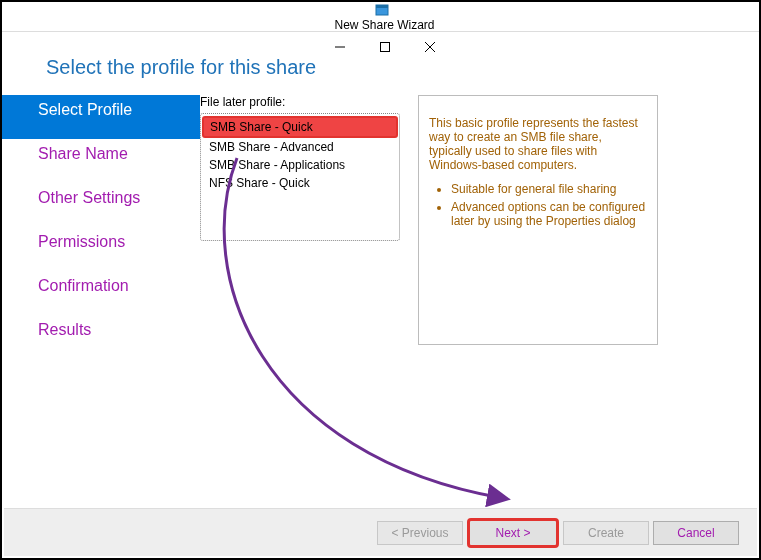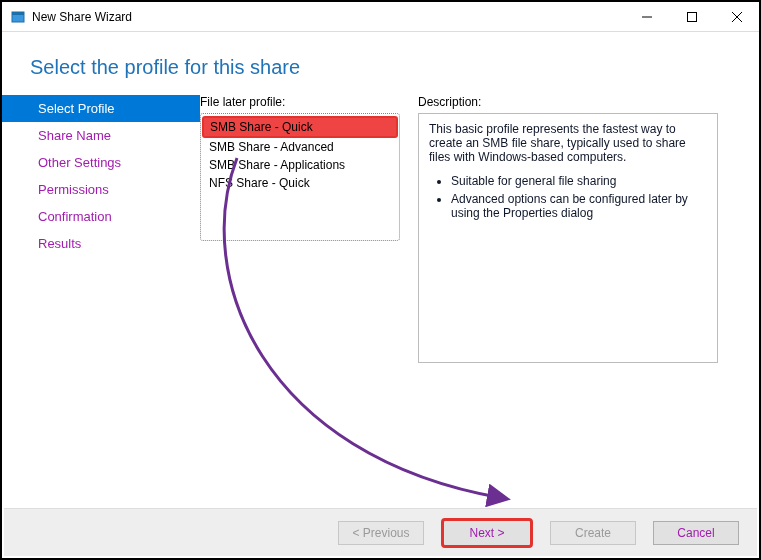--- a/index.html
+++ b/index.html
@@ -1,39 +1,39 @@
 <!DOCTYPE html>
 <html><head>
 <meta charset="utf-8">
 <style>
   * { box-sizing: border-box; margin: 0; padding: 0; font-family: "Segoe UI", Arial, sans-serif; }
   body { width: 761px; height: 560px; background: #fff; border: 2px solid #000; position: relative; overflow: hidden; }
-  .titlebar { height: 30px; display: flex; align-items: center; padding-left: 8px; border-bottom: 1px solid #ddd; background: #fff; }
+  .titlebar { height: 30px; display: flex; align-items: center; padding-left: 8px; border-bottom: 1px solid #ddd; background: #fff; flex-direction: column; }
   .titlebar .icon { width: 16px; height: 16px; margin-right: 6px; display:flex; align-items:center; justify-content:center; }
   .titlebar .title { font-size: 12px; color: #000; flex: 1; }
   .winbtns { display: flex; }
   .winbtn { width: 45px; height: 29px; display:flex; align-items:center; justify-content:center; background:#fff; }
   .winbtn svg { stroke: #000; stroke-width: 1; fill: none; }
-  .heading-area { padding: 24px 28px 16px 28px; }
+  .heading-area { padding: 24px 28px 16px 44px; }
   .heading { font-size: 20px; font-weight: 300; color: #2073b8; }
   .content { display:flex; padding: 0 0 0 0; }
   .nav { width: 198px; padding-top: 0; }
-  .nav-item { font-size: 13px; padding: 6px 14px 6px 36px; color: #333; cursor: default; }
+  .nav-item { font-size: 16px; padding: 6px 14px 20px 36px; color: #333; cursor: default; }
   .nav-item.active { background: #0078d7; color: #fff; }
   .nav-item.disabled { color: #a21caf; }
   .main { flex:1; display:flex; padding-right: 28px; gap: 18px; }
   .col { display:flex; flex-direction: column; }
   .col-label { font-size: 12px; color:#000; margin-bottom: 4px; }
   .profile-list { width: 200px; height: 128px; border: 1px dotted #888; padding: 4px 2px; border-radius: 3px; position: relative; }
   .profile-item { font-size: 12px; padding: 2px 6px; color:#000; cursor: default; }
   .profile-item.selected { background: #ef4444; border: 2px solid #e2332f; border-radius: 3px; margin: -2px -1px 0 -1px; }
-  .desc-box { width: 300px; height: 250px; border: 1px solid #bcbcbc; padding: 8px 10px; font-size: 12px; color:#0f172a; background:#fff; }
+  .desc-box { width: 240px; height: 250px; border: 1px solid #bcbcbc; padding: 20px 10px; font-size: 12px; color:#a16207; background:#fff; }
   .desc-box ul { margin: 10px 0 0 22px; }
   .desc-box li { margin-bottom: 4px; }
-  .footer { position:absolute; left:2px; right:2px; bottom:2px; height:48px; background: #eeeeee; border-top:1px solid #ddd; display:flex; align-items:center; justify-content:flex-end; padding-right: 18px; gap: 17px; }
+  .footer { position:absolute; left:2px; right:2px; bottom:2px; height:48px; background: #eeeeee; border-top:1px solid #ddd; display:flex; align-items:center; justify-content:flex-end; padding-right: 18px; gap: 4px; }
   .btn { min-width: 86px; height: 24px; font-size: 12px; background: #e1e1e1; border: 1px solid #adadad; color:#a21caf; display:flex; align-items:center; justify-content:center; cursor:default; }
   .btn.disabled { color: #9a9a9a; border-color:#c7c7c7; background:#e7e7e7; }
   .btn.highlighted { border: 3px solid #e2332f; border-radius: 4px; height: 30px; min-width: 92px; }
   .annot-arrow { position:absolute; left:200px; top:154px; width:360px; height:390px; pointer-events:none; }
 </style>
 </head>
 <body>
 
 <div class="titlebar">
   <span class="icon">
@@ -82,21 +82,20 @@
     <div class="col">
       <div class="col-label">File later profile:</div>
       <div class="profile-list">
         <div class="profile-item selected">SMB Share - Quick</div>
         <div class="profile-item">SMB Share - Advanced</div>
         <div class="profile-item">SMB Share - Applications</div>
         <div class="profile-item">NFS Share - Quick</div>
       </div>
     </div>
     <div class="col">
-      <div class="col-label">Description:</div>
       <div class="desc-box">
         <div>This basic profile represents the fastest way to create an SMB file share, typically used to share files with Windows-based computers.</div>
         <ul>
           <li>Suitable for general file sharing</li>
           <li>Advanced options can be configured later by using the Properties dialog</li>
         </ul>
       </div>
     </div>
   </div>
 </div>

